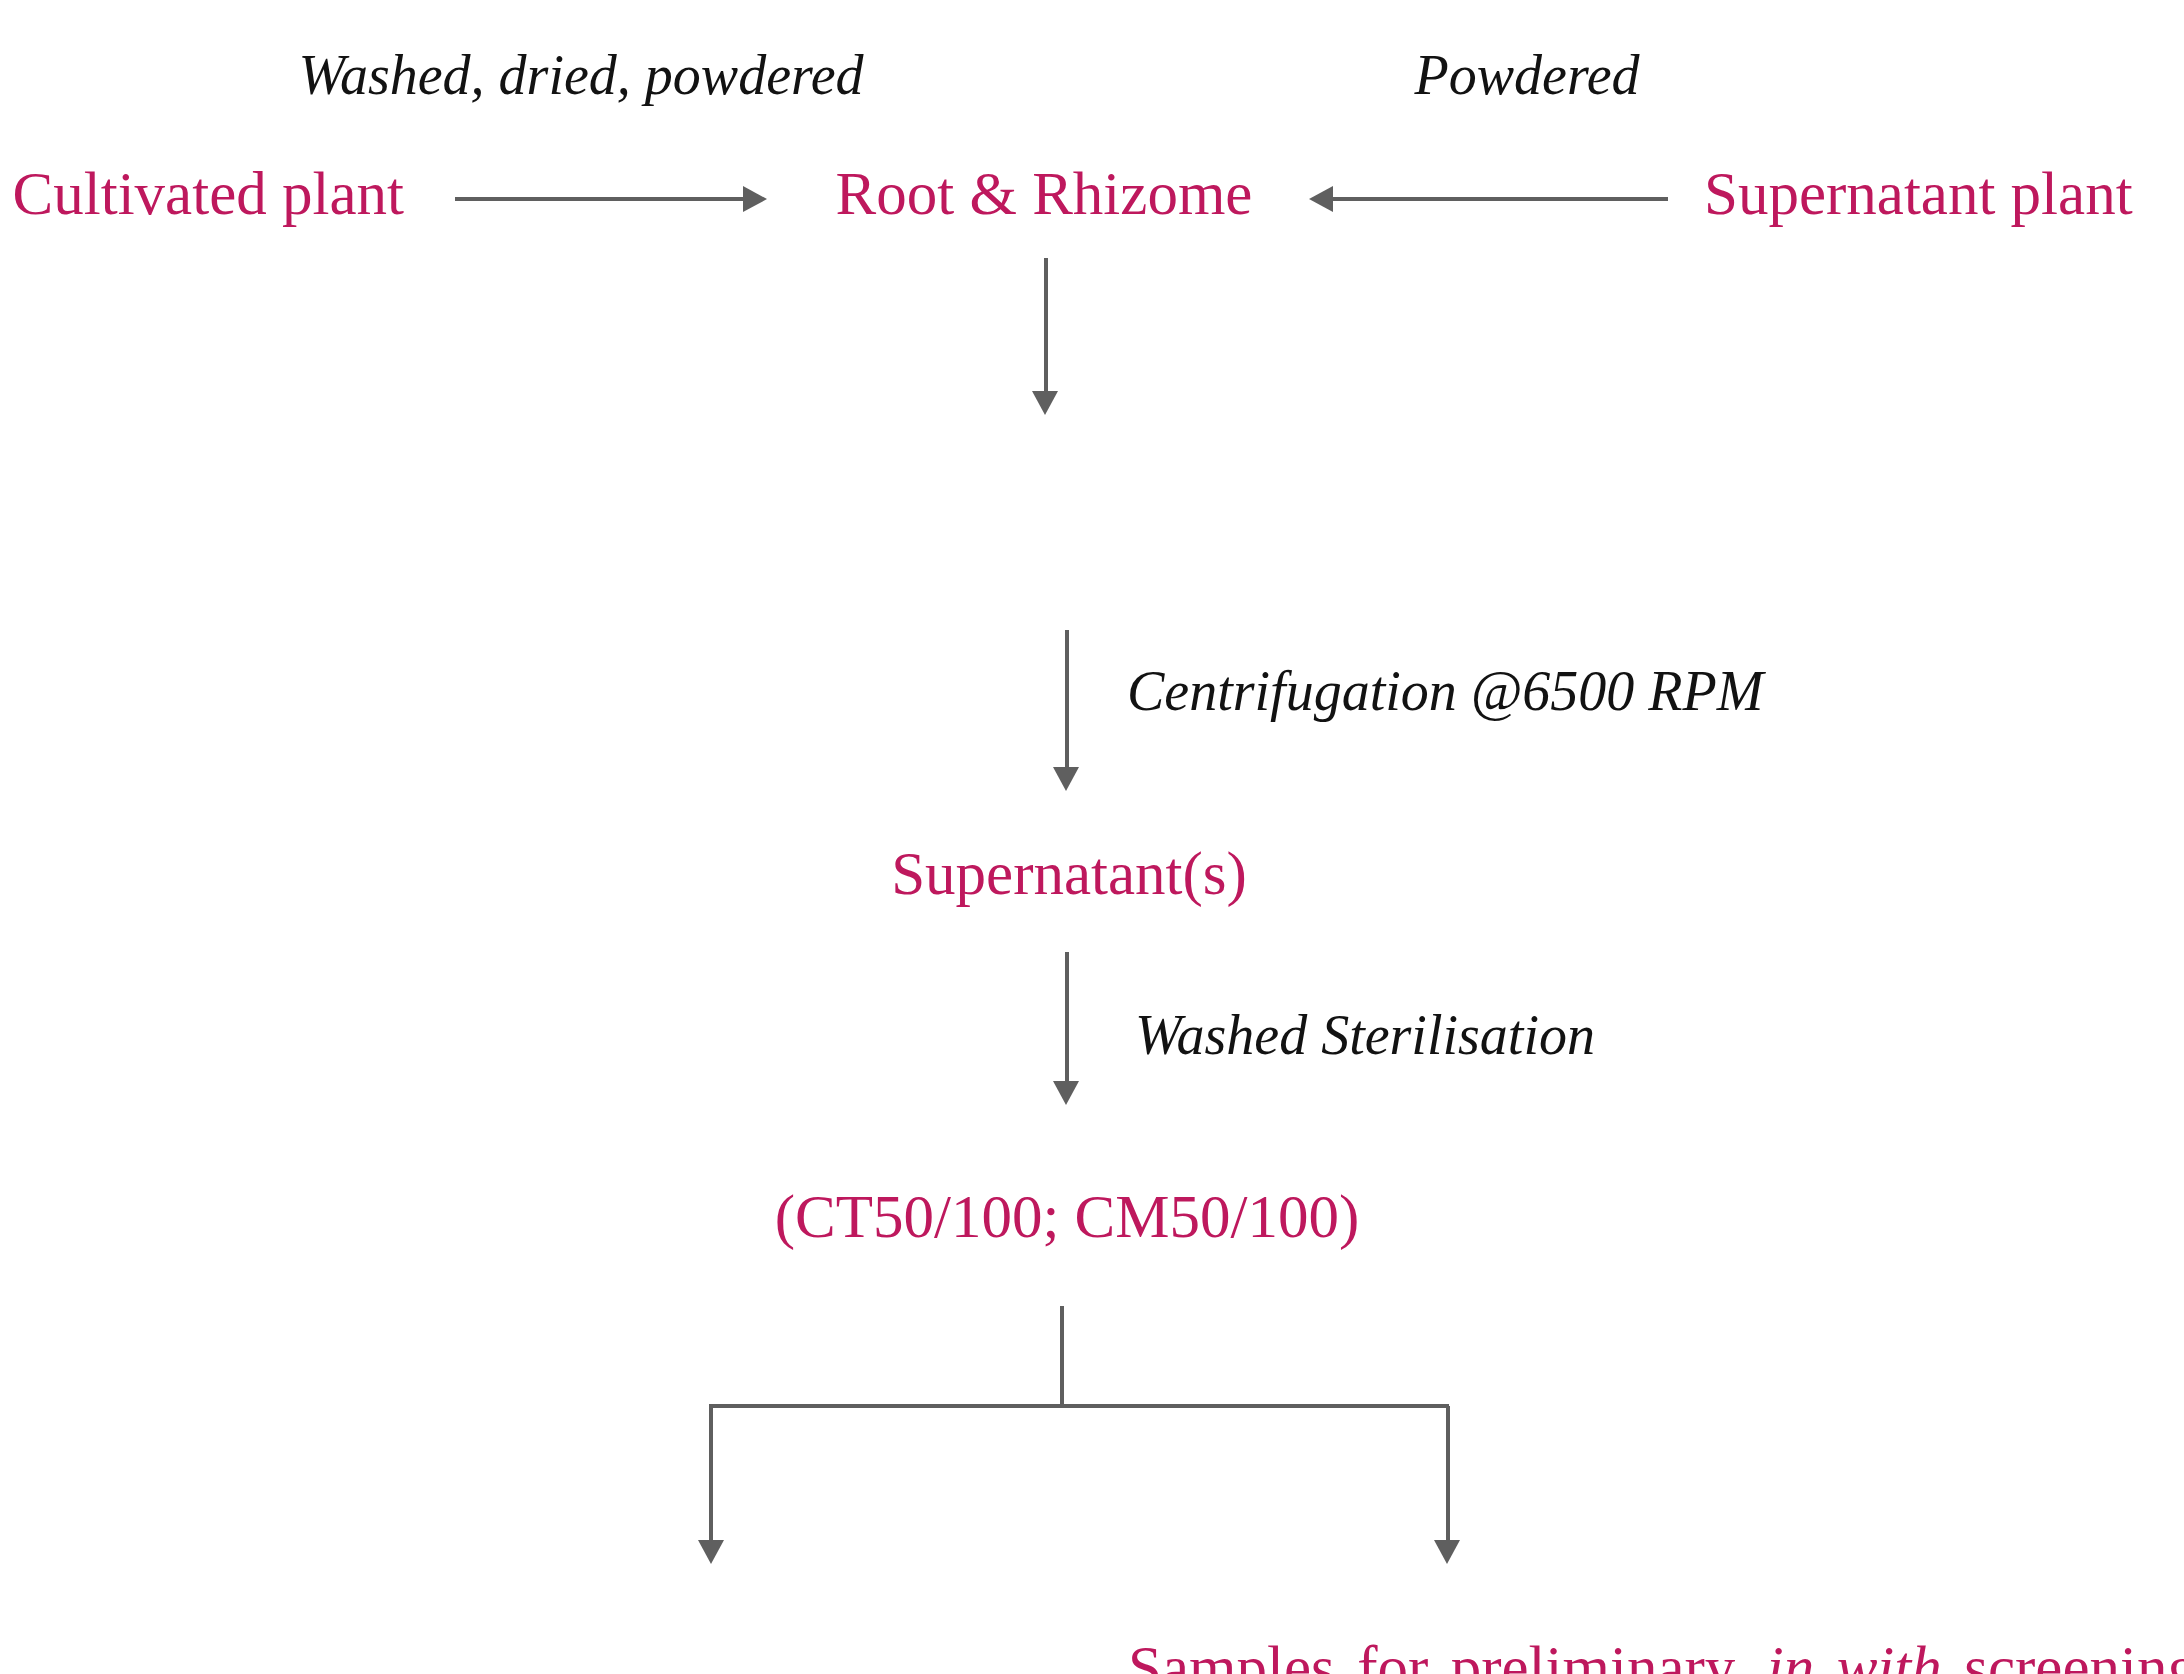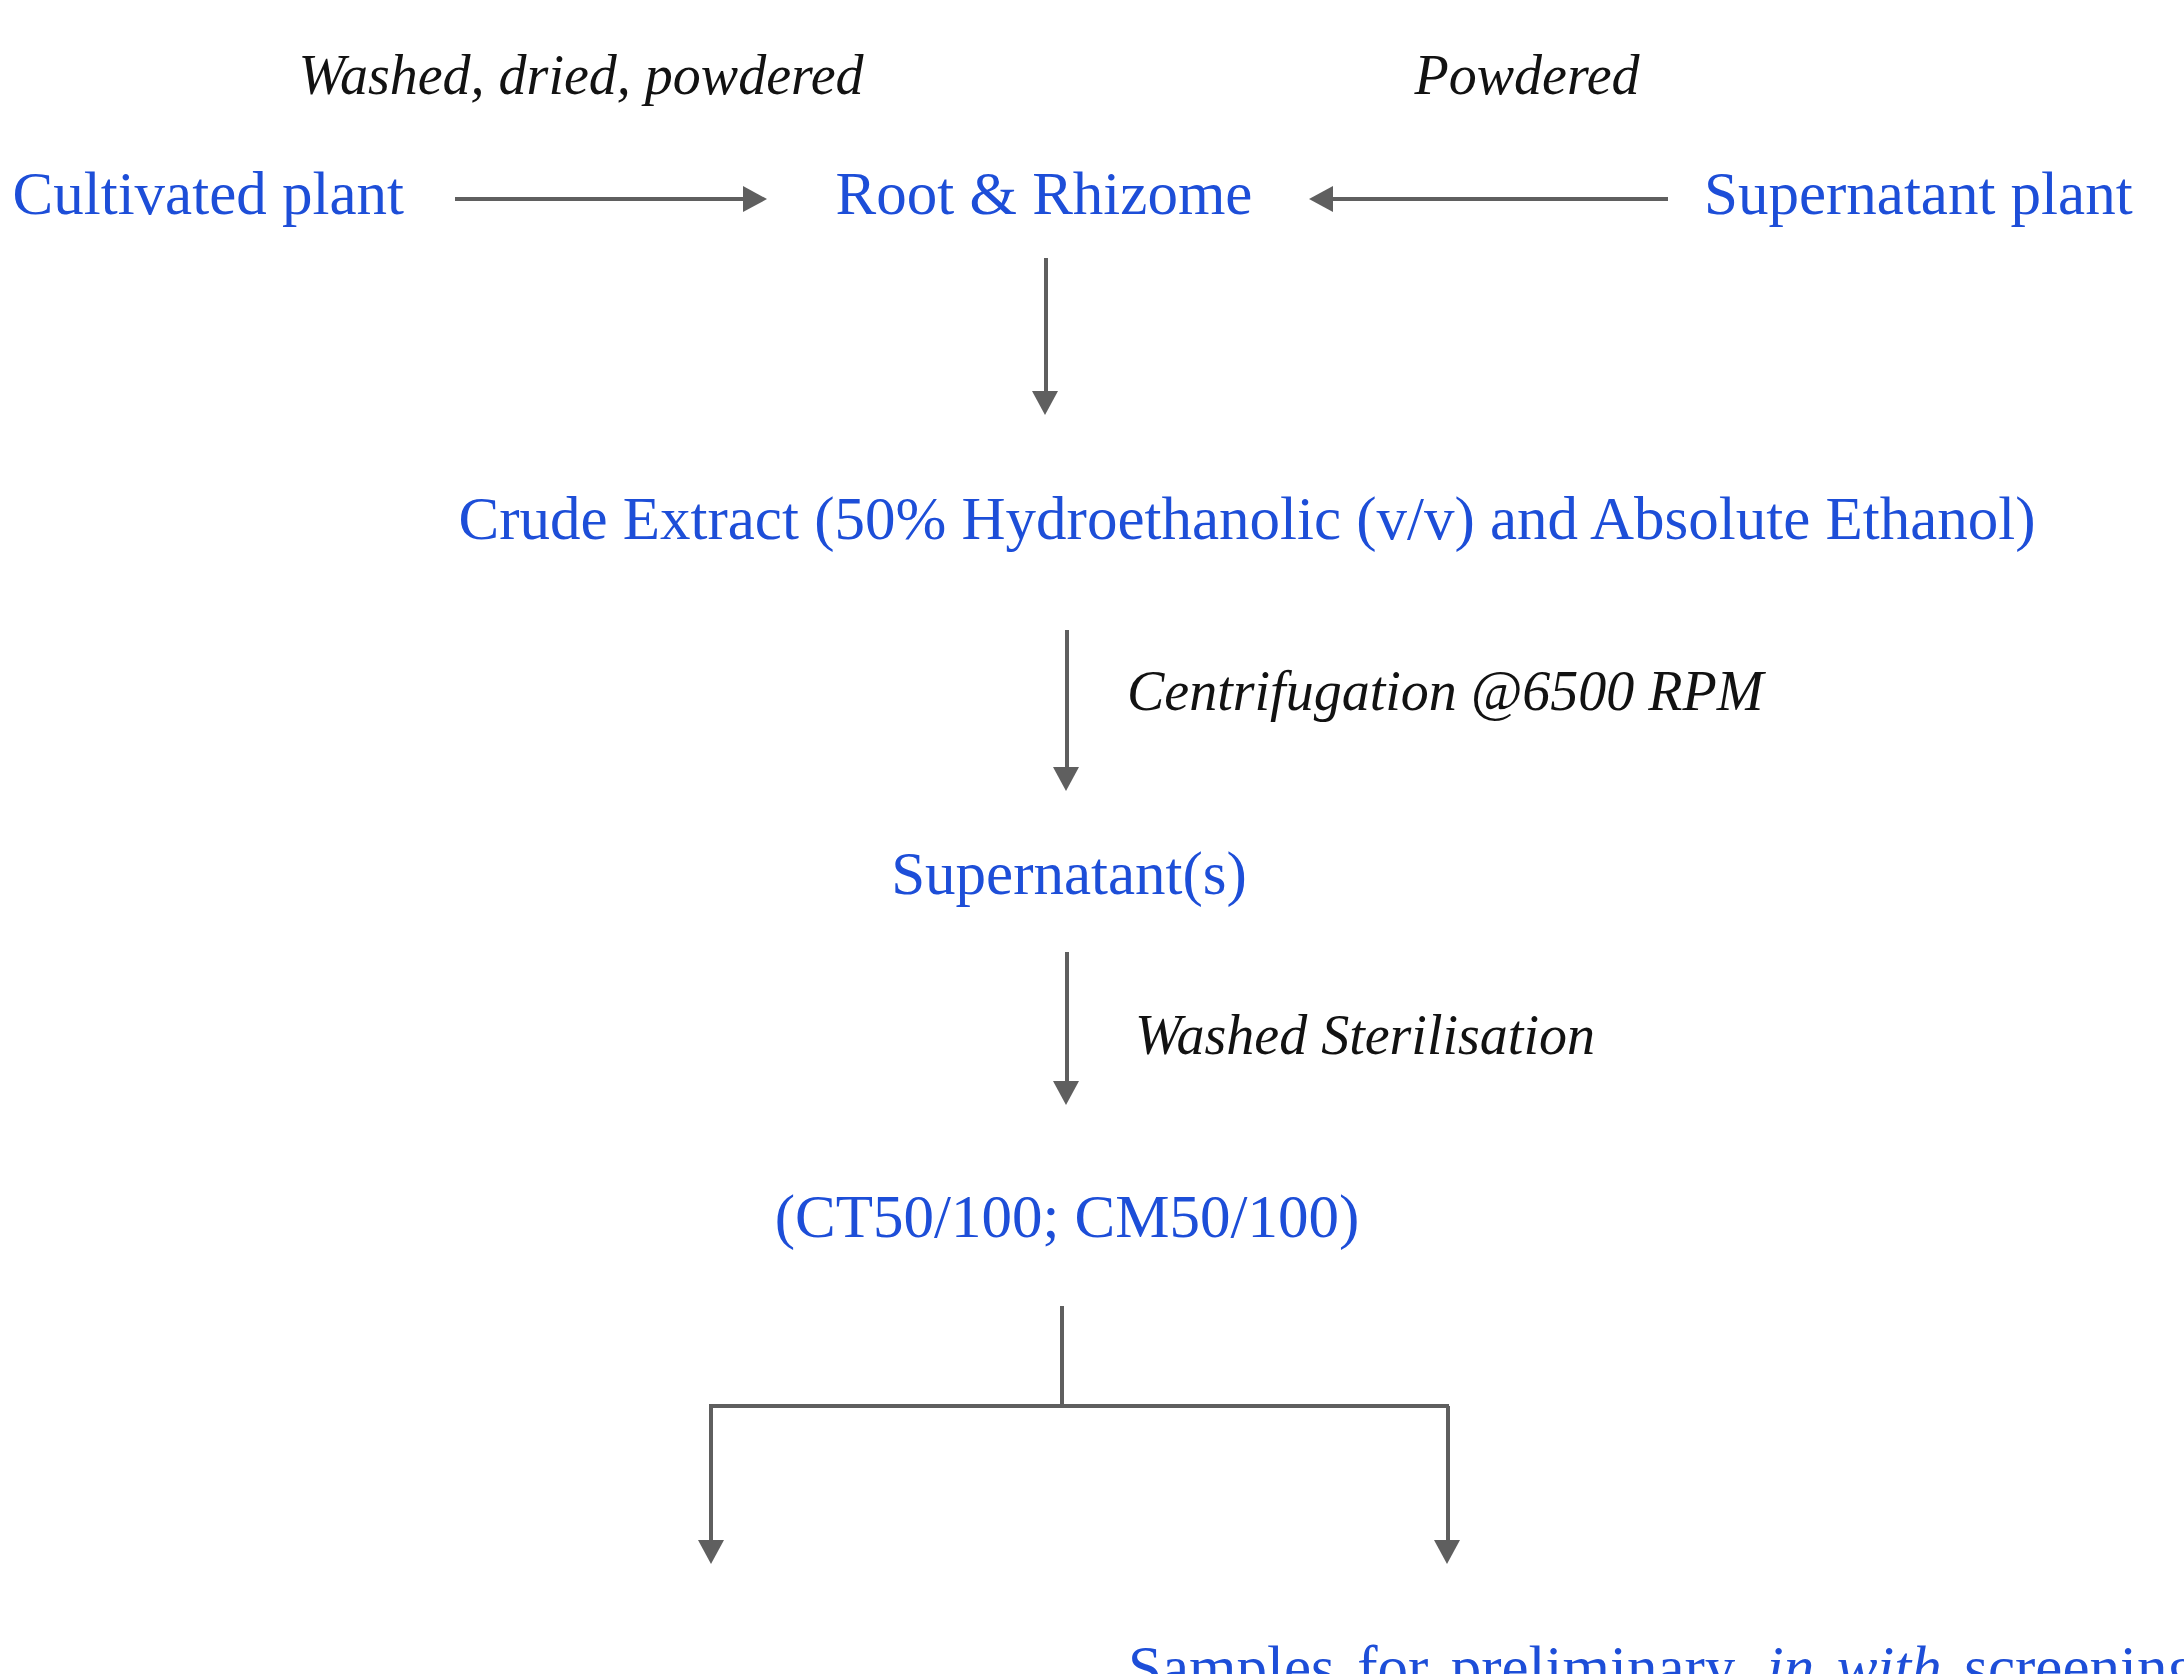--- a/index.html
+++ b/index.html
@@ -14,21 +14,21 @@
     background: #ffffff;
     font-family: "Liberation Serif", "DejaVu Serif", serif;
     color: #0d0d0d;
     overflow: hidden;
     margin-top: 28px;
   }
   .node {
     position: absolute;
     font-size: 61px;
     white-space: nowrap;
-    color: #1d4ed8;
+    color: #be185d;
   }
   .edge-label {
     position: absolute;
     font-size: 56px;
     font-style: italic;
     white-space: nowrap;
     color: #121212;
   }
   .center-xy { transform: translate(-50%, -50%); }
   .center-y  { transform: translateY(-50%); }
@@ -97,21 +97,20 @@
     <div class="hline" style="left:1333px; top:169px; width:335px;"></div>
     <div class="head-left" style="left:1309px; top:158px;"></div>
   </div>
 
   <div>
     <div class="vline" style="left:1044px; top:230px; height:135px;"></div>
     <div class="head-down" style="left:1032px; top:363px;"></div>
   </div>
 
 
-  <div class="node center-xy" style="left:1247px; top:491px;">Crude Extract (50% Hydroethanolic (v/v) and Absolute Ethanol)</div>
 
   <div>
     <div class="vline" style="left:1065px; top:602px; height:140px;"></div>
     <div class="head-down" style="left:1053px; top:739px;"></div>
   </div>
 
   <div class="edge-label center-y" style="left:1127px; top:663px;">Centrifugation @6500 RPM</div>
 
   <div class="node center-xy" style="left:1069px; top:846px;">Supernatant(s)</div>
 

